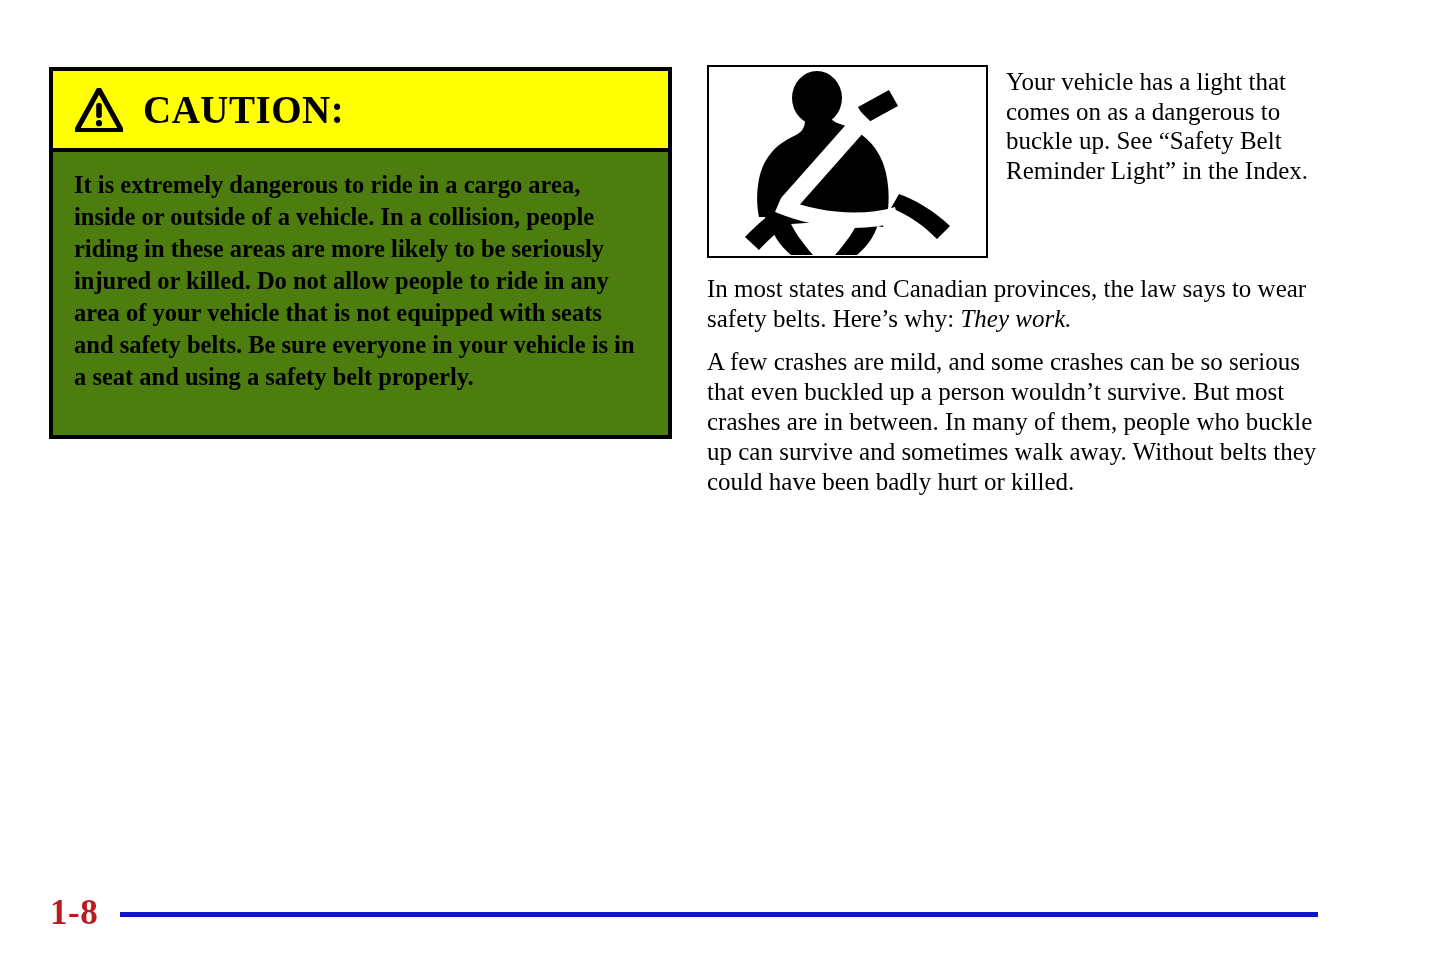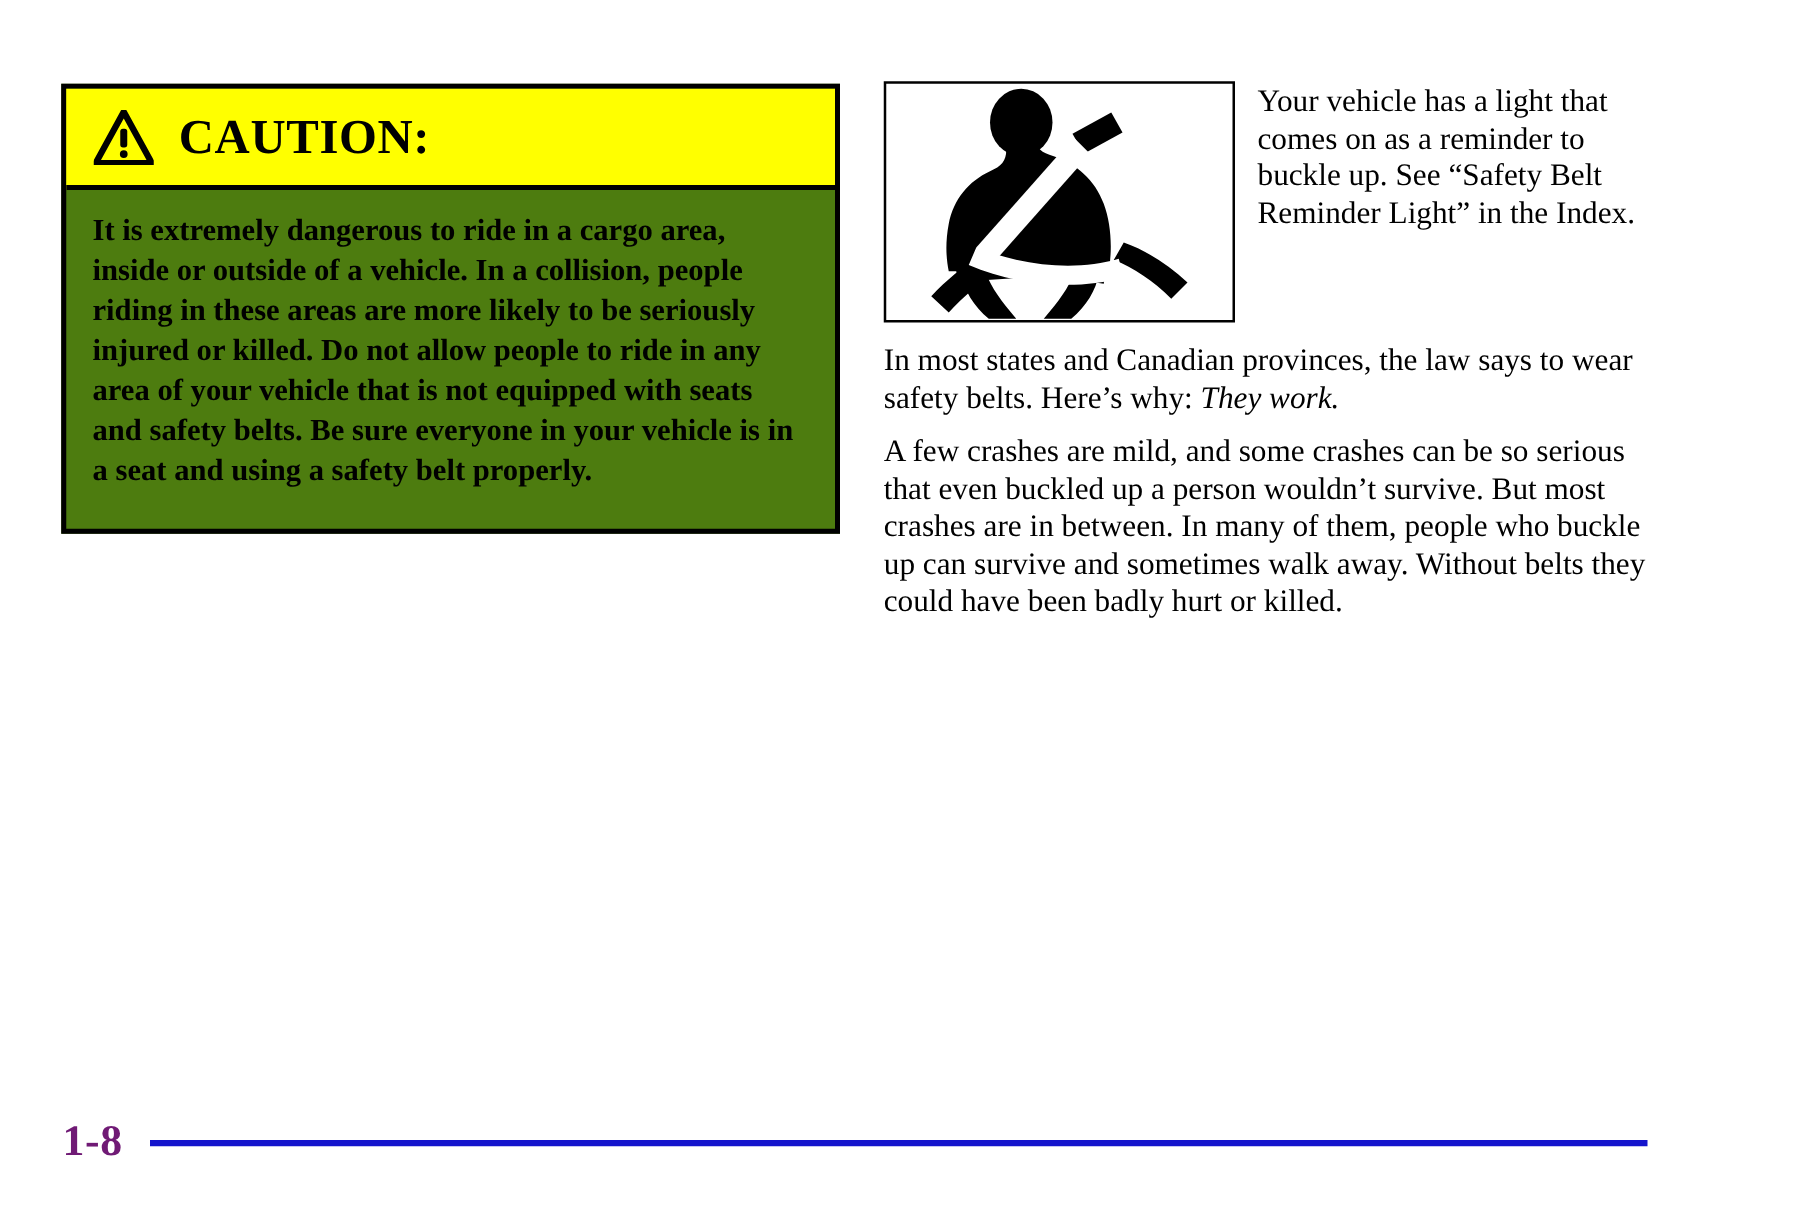--- a/index.html
+++ b/index.html
@@ -51,21 +51,21 @@
   .caution-word {
     font-size: 39px;
     font-weight: bold;
     letter-spacing: 0.5px;
     margin-left: 20px;
     line-height: 1;
     white-space: nowrap;
     font-family: "Liberation Serif", "DejaVu Serif", serif;
   }
   .caution-body {
-    padding: 17px 24px 30px 21px;
+    padding: 17px 24px 42px 21px;
     font-size: 24.5px;
     font-weight: bold;
     line-height: 32px;
     text-align: left;
   }
 
   
   .right-col {
     position: absolute;
     left: 707px;
@@ -120,21 +120,21 @@
     top: 893px;
     width: 1445px;
     height: 50px;
   }
   .page-number {
     position: absolute;
     left: 50px;
     top: 0px;
     font-size: 35px;
     font-weight: bold;
-    color: #701a75;
+    color: #b91c1c;
     line-height: 40px;
     letter-spacing: 0.5px;
   }
   .footer-rule {
     position: absolute;
     left: 120px;
     top: 19px;
     width: 1198px;
     height: 5px;
     background: #1414CC;
@@ -187,21 +187,21 @@
             <path d="M170 152 C 168 165, 160 178, 148 188 L 126 188 C 138 174, 146 163, 150 152 Z"></path>
 
             <path d="M55 145 L176 145 L174 160 C 140 154, 92 154, 58 160 Z"></path>
           </g>
 
           <path d="M150 43 L163 56 L86 143 L72 131 Z" fill="#ffffff"></path>
 
           <path d="M72 131 C 110 146, 152 150, 186 140 L 190 155 C 150 166, 104 161, 66 145 Z" fill="#ffffff"></path>
         </svg>
       </div>
-      <div class="fig-caption">Your vehicle has a light that comes on as a reminder to buckle up. See “Safety Belt Reminder Light” in the Index.</div>
+      <div class="fig-caption">Your vehicle has a light that comes on as a dangerous to buckle up. See “Safety Belt Reminder Light” in the Index.</div>
     </div>
 
     <div class="body-text">
       <p><span>In most states and Canadian provinces, the law says to wear safety belts. Here’s why: </span><span class="italic">They work.</span></p>
       <p>A few crashes are mild, and some crashes can be so serious that even buckled up a person wouldn’t survive. But most crashes are in between. In many of them, people who buckle up can survive and sometimes walk away. Without belts they could have been badly hurt or killed.</p>
     </div>
 
   </div>
 
   <div class="footer">

